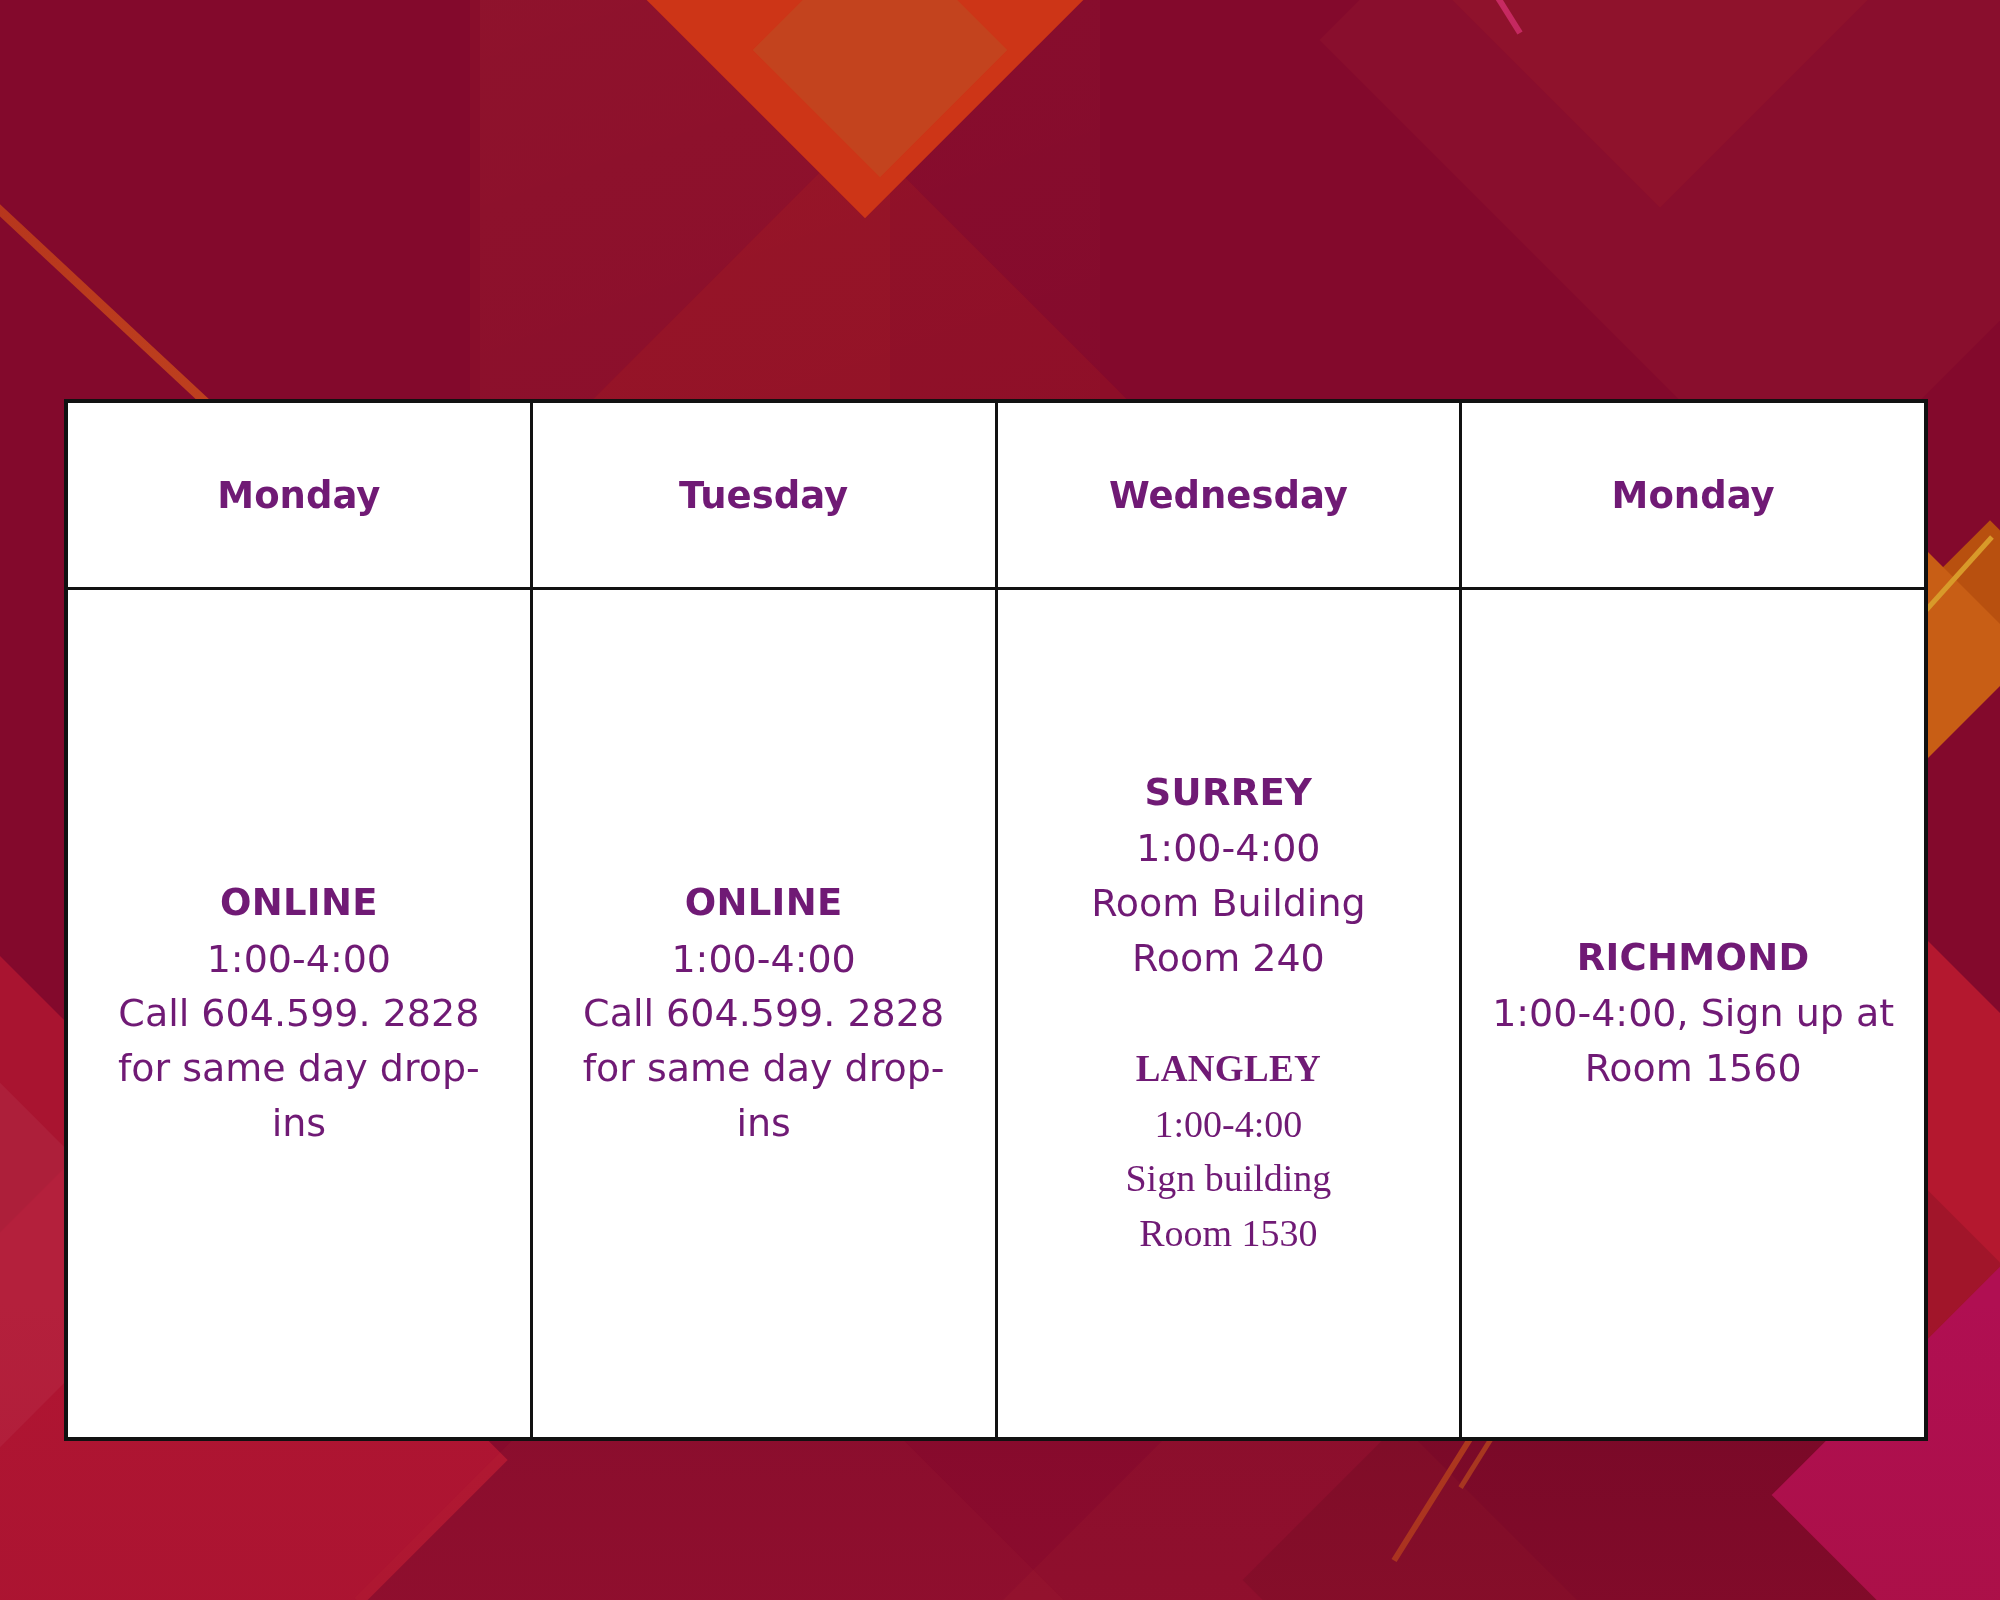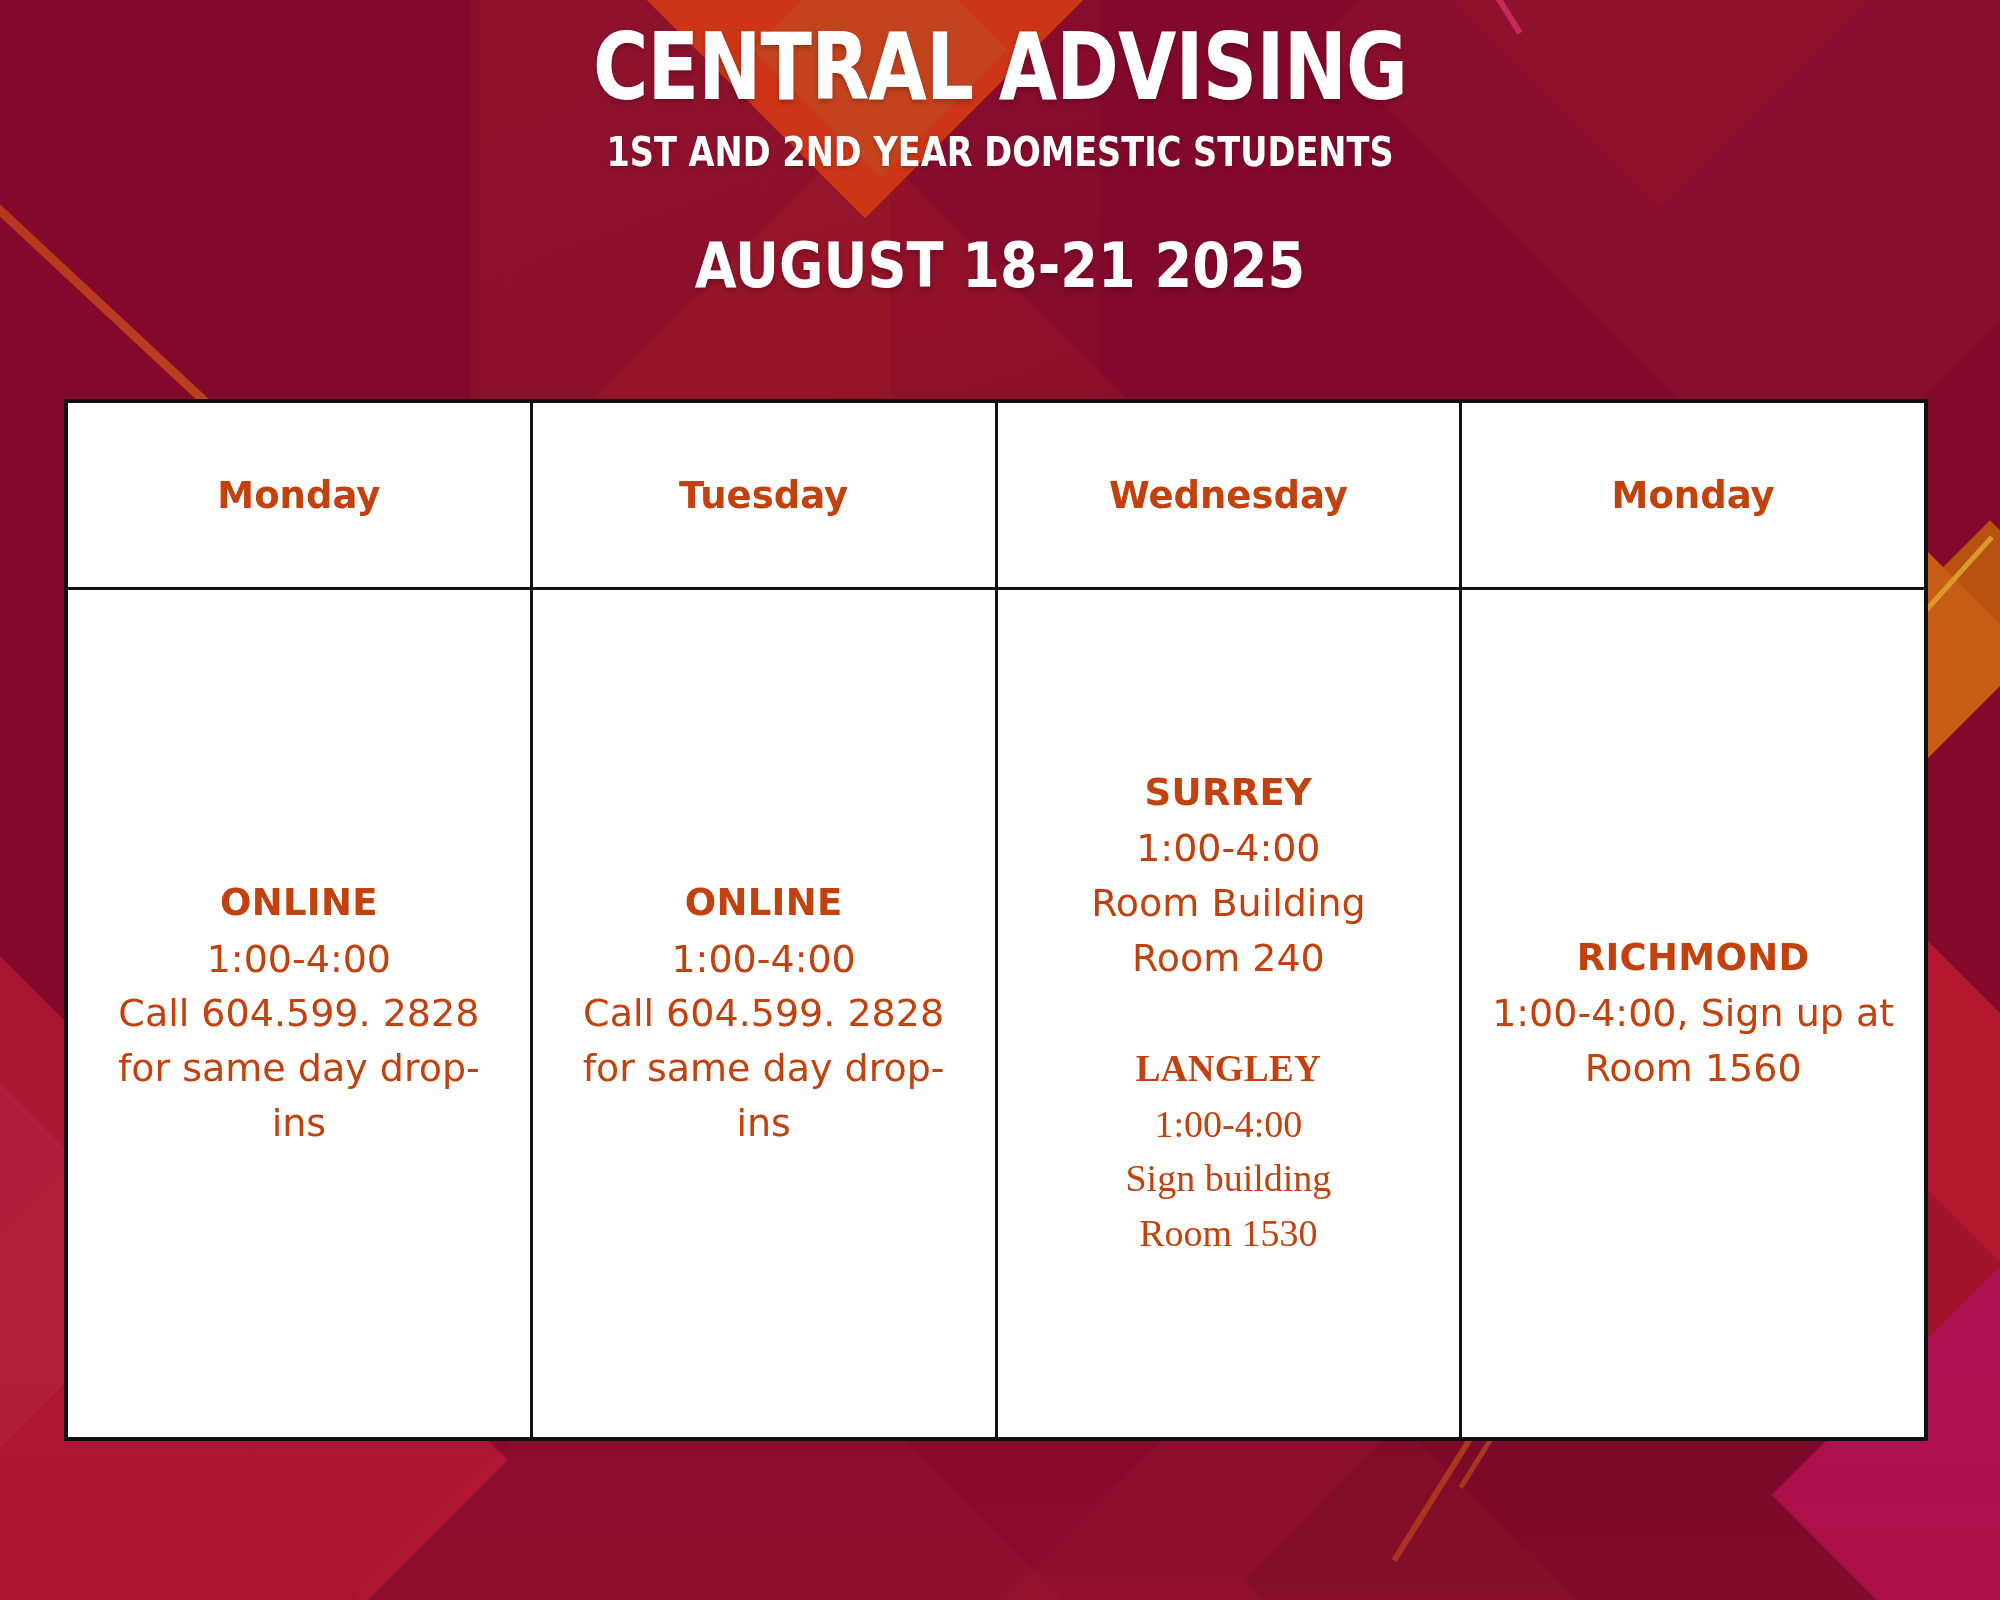--- a/index.html
+++ b/index.html
@@ -249,21 +249,21 @@
     background: #ffffff;
     table-layout: fixed;
     box-shadow: 0 0 0 1px #111;
   }
   table.schedule th,
   table.schedule td {
     border: 3px solid #111111;
     background: #ffffff;
     text-align: center;
     vertical-align: middle;
-    color: #c2410c;
+    color: #701a75;
     padding: 6px 14px;
   }
   table.schedule th {
     height: 172px;
     font-family: "DejaVu Sans", sans-serif;
     font-weight: 700;
     font-size: 37px;
     letter-spacing: 0px;
   }
   table.schedule td {
@@ -312,25 +312,20 @@
   <div class="deco deco-bl-soft"></div>
 
   <div class="deco deco-bc-1"></div>
   <div class="deco deco-bc-2"></div>
   <div class="deco deco-bc-stripe"></div>
   <div class="deco deco-bc-stripe2"></div>
 
   <div class="deco deco-br-dark"></div>
   <div class="deco deco-bottom-fade"></div>
 
-  <div class="header">
-    <h1 class="title">CENTRAL ADVISING</h1>
-    <div class="subtitle">1ST AND 2ND YEAR DOMESTIC STUDENTS</div>
-    <div class="datetitle">AUGUST 18-21 2025</div>
-  </div>
 
   <div class="table-wrap">
     <table class="schedule">
       <thead>
         <tr>
           <th>Monday</th>
           <th>Tuesday</th>
           <th>Wednesday</th>
           <th>Monday</th>
         </tr>

